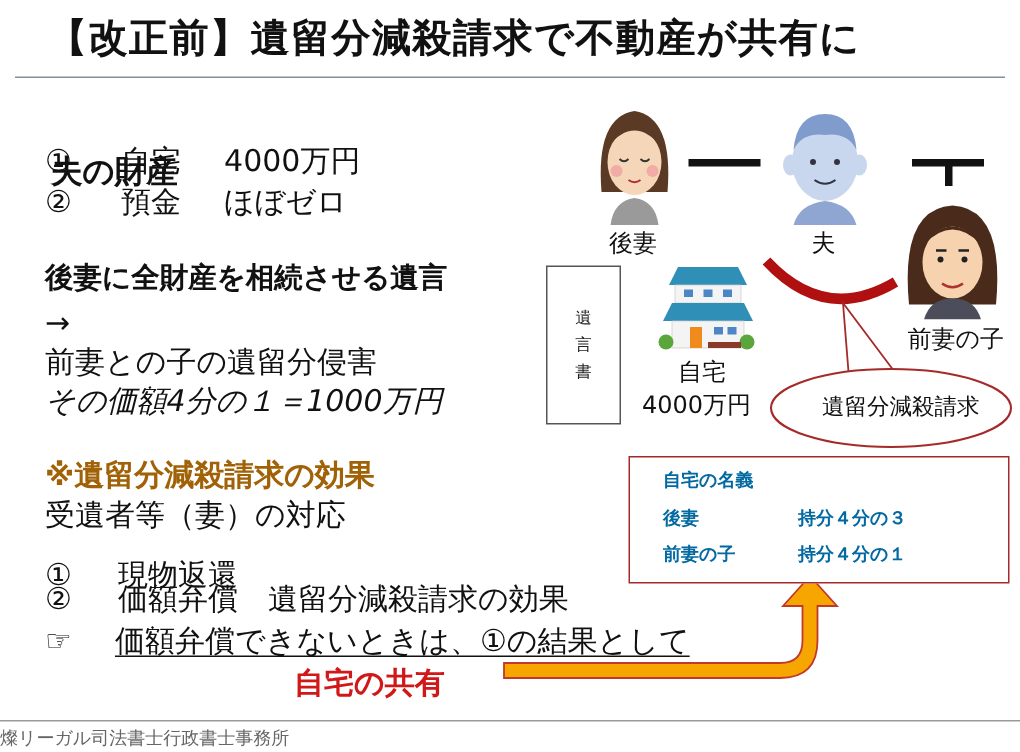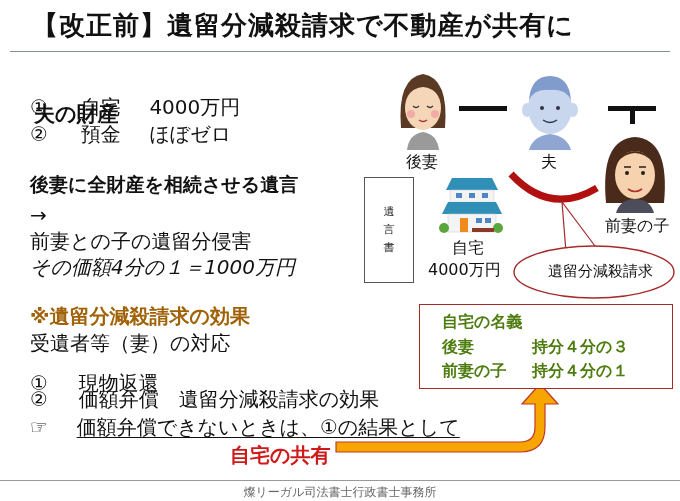--- a/index.html
+++ b/index.html
@@ -11,23 +11,23 @@
   .h-bold { font-weight:bold; font-size:20px; white-space:nowrap; }
   .txt { font-size:20px; white-space:nowrap; }
   .blue { color:#a16207; }
   .red { color:#d01818; }
   .u { text-decoration:underline; text-decoration-thickness:1px; text-underline-offset:3px; }
   .will { left:364px; top:177px; width:48px; height:104px; border:1px solid #555; background:#fff;
           display:flex; flex-direction:column; align-items:center; justify-content:center; }
   .will span { font-family:"DejaVu Serif",serif; font-size:11px; line-height:18px; color:#222; }
   .lbl { font-size:16px; white-space:nowrap; }
   .owner-box { left:419px; top:304px; width:252px; height:83px; border:1px solid #a52a2a; background:#fff; }
-  .owner-box div { position:absolute; font-weight:bold; font-size:16px; color:#4d7c0f; white-space:nowrap; }
+  .owner-box div { position:absolute; font-weight:bold; font-size:12px; color:#0369a1; white-space:nowrap; }
   .footer-rule { left:0; top:480px; width:680px; height:1px; background:#999; }
-  .footer { left:0; width:680px; top:484px; text-align:center; font-size:12px; color:#666; }
+  .footer { left:0; width:680px; top:484px; text-align:left; font-size:12px; color:#666; }
 </style>
 </head>
 <body>
 
 <div class="abs title">【改正前】遺留分減殺請求で不動産が共有に</div>
 <div class="abs title-rule"></div>
 
 <div class="abs h-bold" style="left:34px;top:64px;font-size:21px;margin-top:36px;">夫の財産</div>
 <div class="abs txt" style="left:30px;top:94px;">
   <span>①</span>
@@ -59,21 +59,21 @@
 <div class="abs txt" style="left:30px;top:386px;">
   <span>②</span>
   <span style="display:inline-block;width:18px"></span>
   <span>価額弁償　遺留分減殺請求の効果</span>
 </div>
 <div class="abs txt" style="left:30px;top:414px;">
   <span>☞</span>
   <span style="display:inline-block;width:16px"></span>
   <span class="u">価額弁償できないときは、①の結果として</span>
 </div>
-<div class="abs h-bold red" style="left:230px;top:442px;">自宅の共有</div>
+<div class="abs h-bold red" style="left:196px;top:442px;">自宅の共有</div>
 
 <svg class="abs" style="left:330px;top:382px;" width="230" height="90">
   <path d="M6,70 L190,70 Q215,70 215,45 L215,22 L228,22 L210,2 L192,22 L205,22 L205,45 Q205,60 190,60 L6,60 Z" fill="#f7a600" stroke="#c0392b" stroke-width="1.2"></path>
 </svg>
 
 <svg class="abs" style="left:395px;top:68px;" width="56" height="82">
   <path d="M6,60 Q2,10 28,6 Q54,10 50,60 Z" fill="#5a3a24"></path>
   <ellipse cx="28" cy="40" rx="18" ry="22" fill="#f6d6b8"></ellipse>
   <path d="M10,30 Q28,8 46,30 Q40,16 28,14 Q16,16 10,30 Z" fill="#5a3a24"></path>
   <circle cx="16" cy="46" r="4" fill="#f2a0a0" opacity="0.8"></circle>

